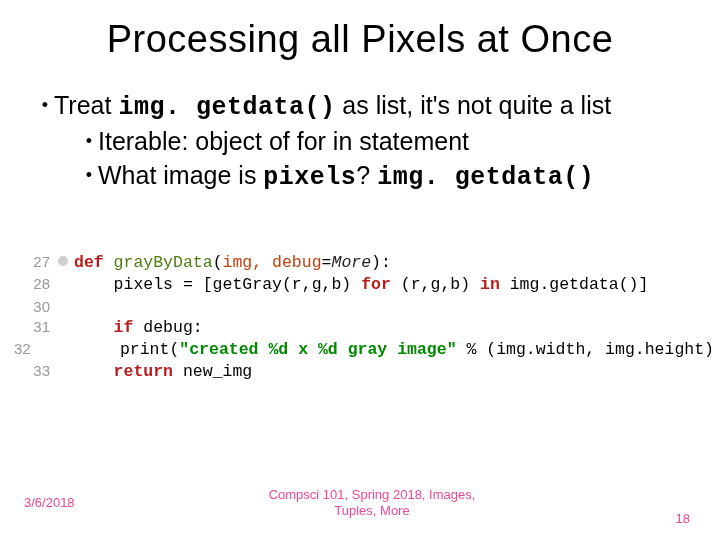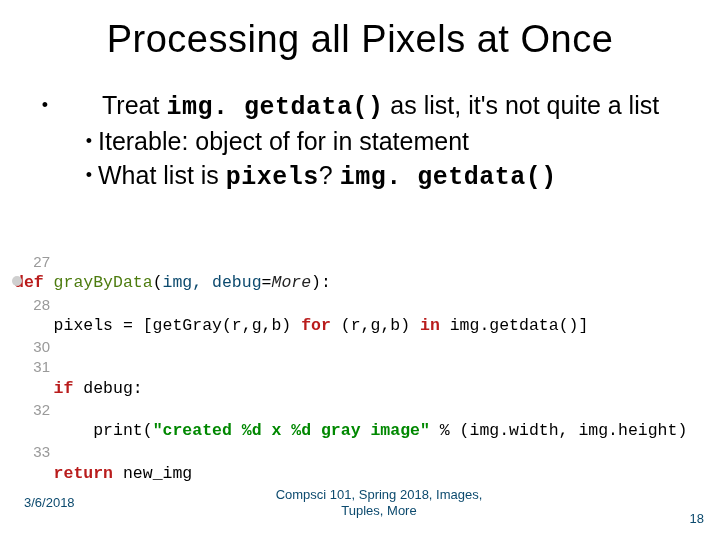--- a/index.html
+++ b/index.html
@@ -39,21 +39,20 @@
   }
   .b1 .dot {
     width: 18px;
     flex: 0 0 18px;
     text-align: center;
     font-size: 18px;
     line-height: 32px;
   }
   .b1 .txt {
     flex: 1;
-    margin-left: 48px;
   }
   .code-inline {
     font-family: "Courier New", monospace;
     font-weight: bold;
     letter-spacing: 0.5px;
   }
   .sub {
     padding-left: 44px;
   }
   .sub .row {
@@ -79,21 +78,20 @@
     background: #fff;
     box-sizing: border-box;
     padding: 4px 0 4px 0;
   }
   .codeline {
     display: flex;
     font-family: "Courier New", monospace;
     font-size: 16.5px;
     line-height: 1.35;
     white-space: pre;
-    flex-direction: column;
   }
   .lineno {
     width: 36px;
     color: #9a9a9a;
     text-align: right;
     padding-right: 10px;
     font-family: Arial, sans-serif;
     font-size: 15px;
   }
   .gutter {
@@ -104,36 +102,36 @@
     position: absolute;
     left: -2px;
     top: 4px;
     width: 10px;
     height: 10px;
     background: #cfcfcf;
     border-radius: 50%;
   }
   .kw   { color: #b91c1c; font-weight: bold; }
   .fn   { color: #4d7c0f; margin-top: 42px; }
-  .par  { color: #0c4a6e; }
+  .par  { color: #c2410c; }
   .eq   { color: #000; }
   .str  { color: #008800; font-weight: bold; }
   .ital { font-style: italic; color: #222; }
   
   .footer {
     position: absolute;
     left: 0;
     right: 0;
     bottom: 14px;
     display: flex;
     align-items: center;
     justify-content: space-between;
-    padding: 0 16px 0 24px;
+    padding: 0 30px 0 24px;
     font-size: 13px;
-    color: #0c4a6e;
+    color: #ec4899;
     font-family: Arial, sans-serif;
     gap: 20px;
   }
   .footer .center {
     text-align: center;
     flex: 1;
     line-height: 1.2;
   }
   .footer .left { width: 90px; text-align: left; }
   .footer .right { width: 60px; text-align: right; margin-top: 32px; }
@@ -153,21 +151,21 @@
       </div>
     </div>
     <div class="sub">
       <div class="row">
         <div class="dot">•</div>
         <div class="txt">Iterable: object of for in statement</div>
       </div>
       <div class="row">
         <div class="dot">•</div>
         <div class="txt">
-          <span>What list is </span><span class="code-inline">pixels</span><span>? </span><span class="code-inline">img. getdata()</span>
+          <span>What image is </span><span class="code-inline">pixels</span><span>? </span><span class="code-inline">img. getdata()</span>
         </div>
       </div>
     </div>
   </div>
 
   <div class="codeblock">
     <div class="codeline">
       <div class="lineno">27</div>
       <div class="gutter"><div class="circ"></div></div>
       <div><span class="kw">def </span><span class="fn">grayByData</span><span>(</span><span class="par">img, debug</span><span class="eq">=</span><span class="ital">More</span><span>):</span></div>

